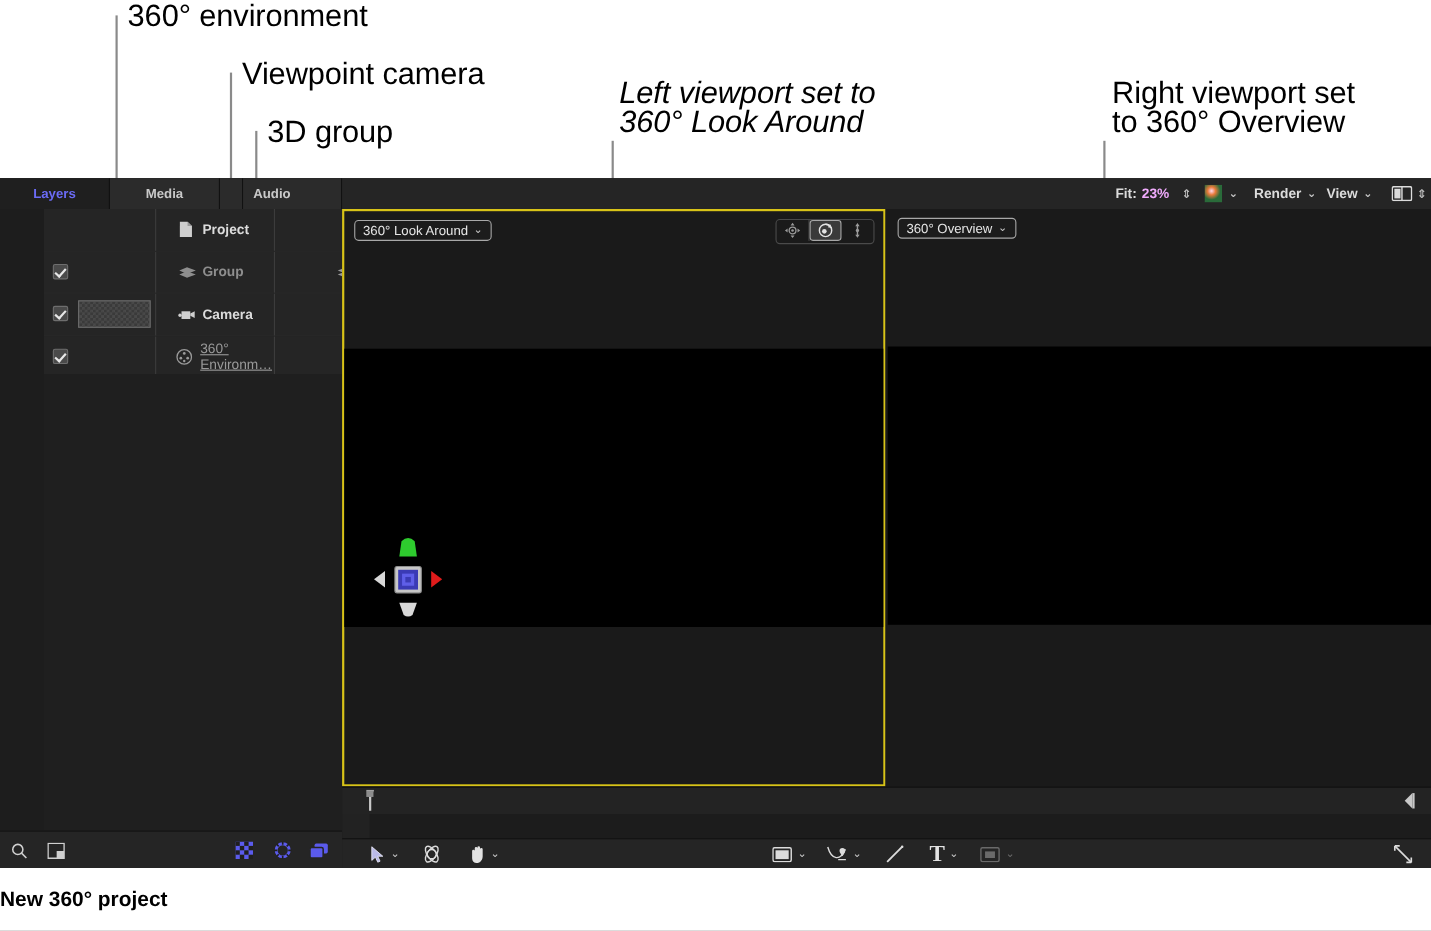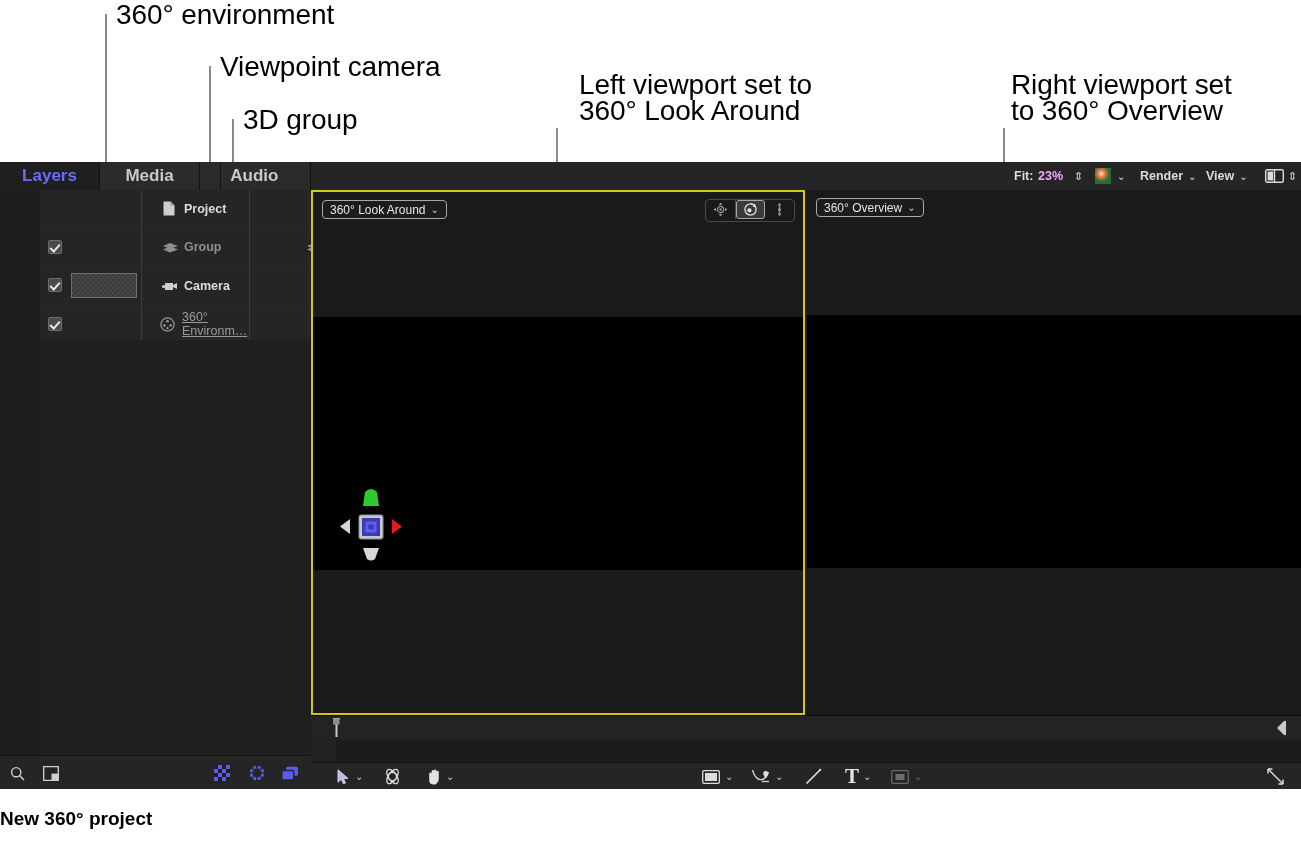--- a/index.html
+++ b/index.html
@@ -10,21 +10,21 @@
   }
   
   .callout{position:absolute;color:#000;font-size:28px;line-height:26px;white-space:pre-line;letter-spacing:-0.1px;}
   .leader{position:absolute;width:2px;background:#8a8a8a;}
   
   #app{position:absolute;left:0;top:162px;width:1301px;height:627px;background:#1d1d1d;overflow:hidden;}
   
   #leftpanel{position:absolute;left:0;top:0;width:311px;height:627px;background:#1d1d1d;}
   .tabbar{position:relative;height:28px;background:#252525;display:flex;}
   .tab{height:28px;display:flex;align-items:center;justify-content:center;
-       font-size:17px;font-weight:bold;color:#c9c9c9;background:#2b2b2b;border-right:1px solid #111;}
+       font-size:12px;font-weight:bold;color:#c9c9c9;background:#2b2b2b;border-right:1px solid #111;}
   .tab.sel{background:#1f1f1f;color:#6b6bf5;}
   .tab.spacer{background:#2b2b2b;}
   .lrow{position:relative;height:37.5px;border-bottom:1px solid #2a2a2a;background:#252525;}
   .lrow .cA{position:absolute;left:0;top:0;width:102px;height:100%;border-right:1px solid #3c3c3c;box-sizing:border-box;}
   .lrow .cB{position:absolute;left:102px;top:0;width:108px;height:100%;border-right:1px solid #3c3c3c;box-sizing:border-box;}
   .lrow .cC{position:absolute;left:210px;top:0;width:101px;height:100%;box-sizing:border-box;}
   .chk{position:absolute;left:8px;top:11px;width:14px;height:14px;border:1px solid #6e6e6e;border-radius:2px;
        background:#4a4a4a;box-sizing:border-box;}
   .chk:after{content:"";position:absolute;left:3px;top:1px;width:4px;height:8px;border:solid #e8e8e8;
        border-width:0 2px 2px 0;transform:rotate(42deg);}
@@ -74,21 +74,21 @@
 <div>
   <div class="callout" style="left:116px;top:2px;">360° environment</div>
   <div class="leader" style="left:105px;top:14px;height:312px;"></div>
 
   <div class="callout" style="left:220px;top:54px;">Viewpoint camera</div>
   <div class="leader" style="left:209px;top:66px;height:224px;"></div>
 
   <div class="callout" style="left:243px;top:107px;">3D group</div>
   <div class="leader" style="left:232px;top:119px;height:168px;"></div>
 
-  <div class="callout" style="left:579px;top:72px;">Left viewport set to
+  <div class="callout" style="left:563px;top:72px;font-style:italic;">Left viewport set to
 360° Look Around</div>
   <div class="leader" style="left:556px;top:128px;height:80px;"></div>
 
   <div class="callout" style="left:1011px;top:72px;">Right viewport set
 to 360° Overview</div>
   <div class="leader" style="left:1003px;top:128px;height:80px;"></div>
 </div>
 
 <svg width="1301" height="846" style="position:absolute;left:0;top:0;pointer-events:none;">
   <path d="M209,290 L209,287 L236,287" stroke="#8a8a8a" stroke-width="2" fill="none"></path>

